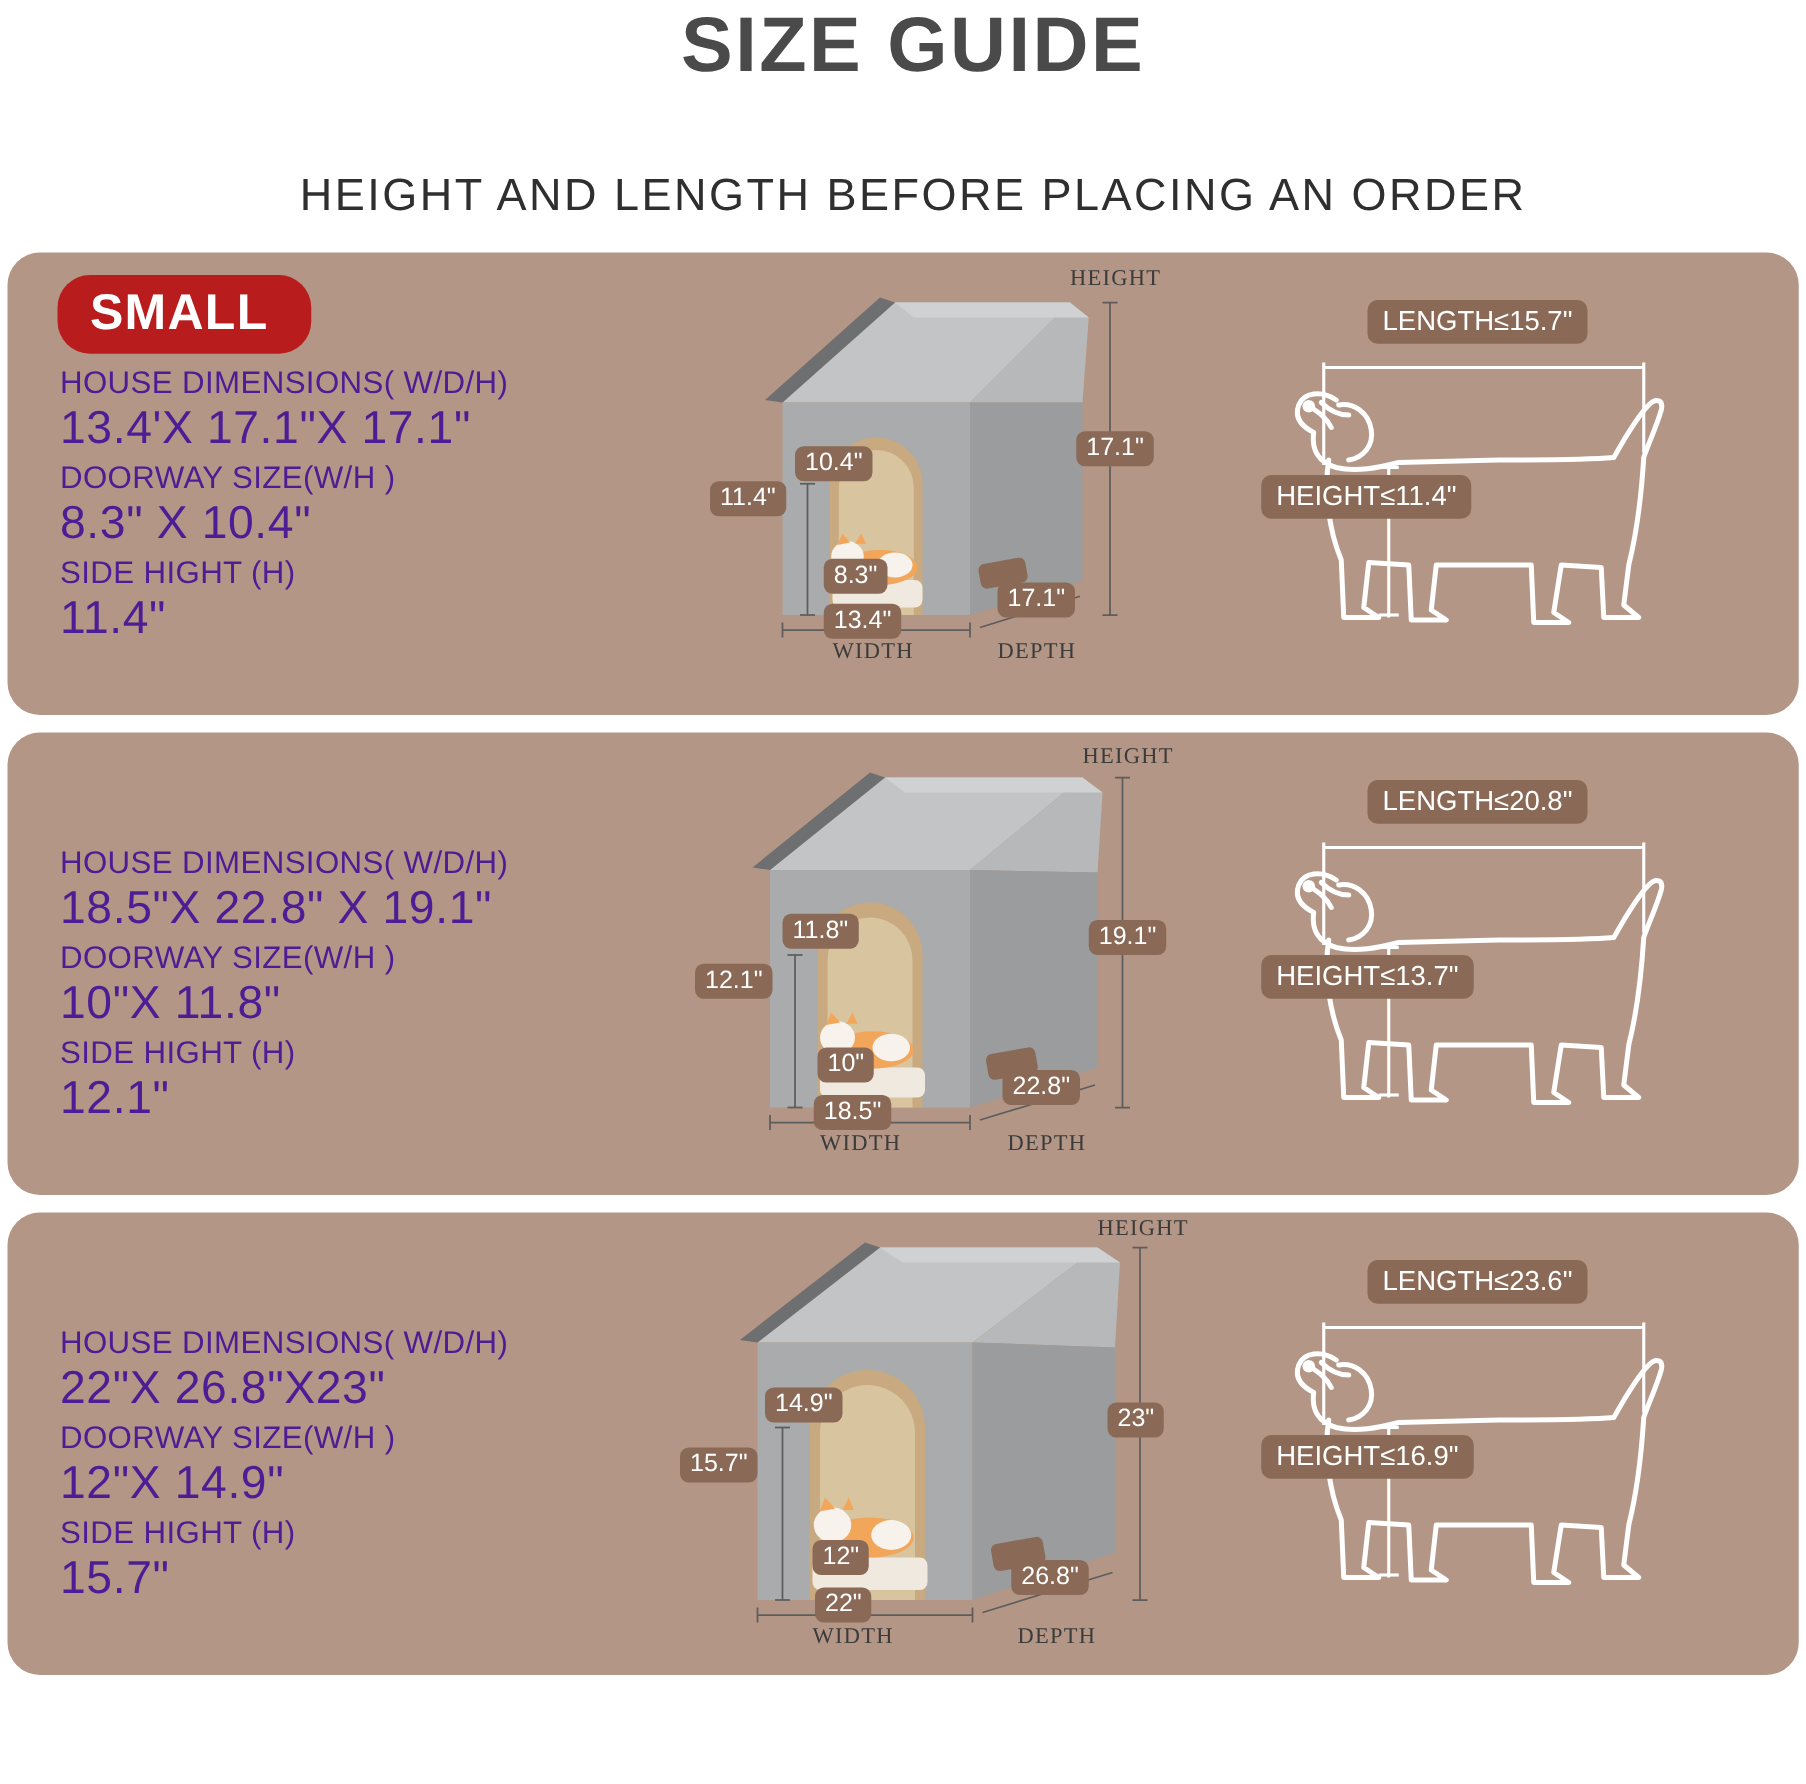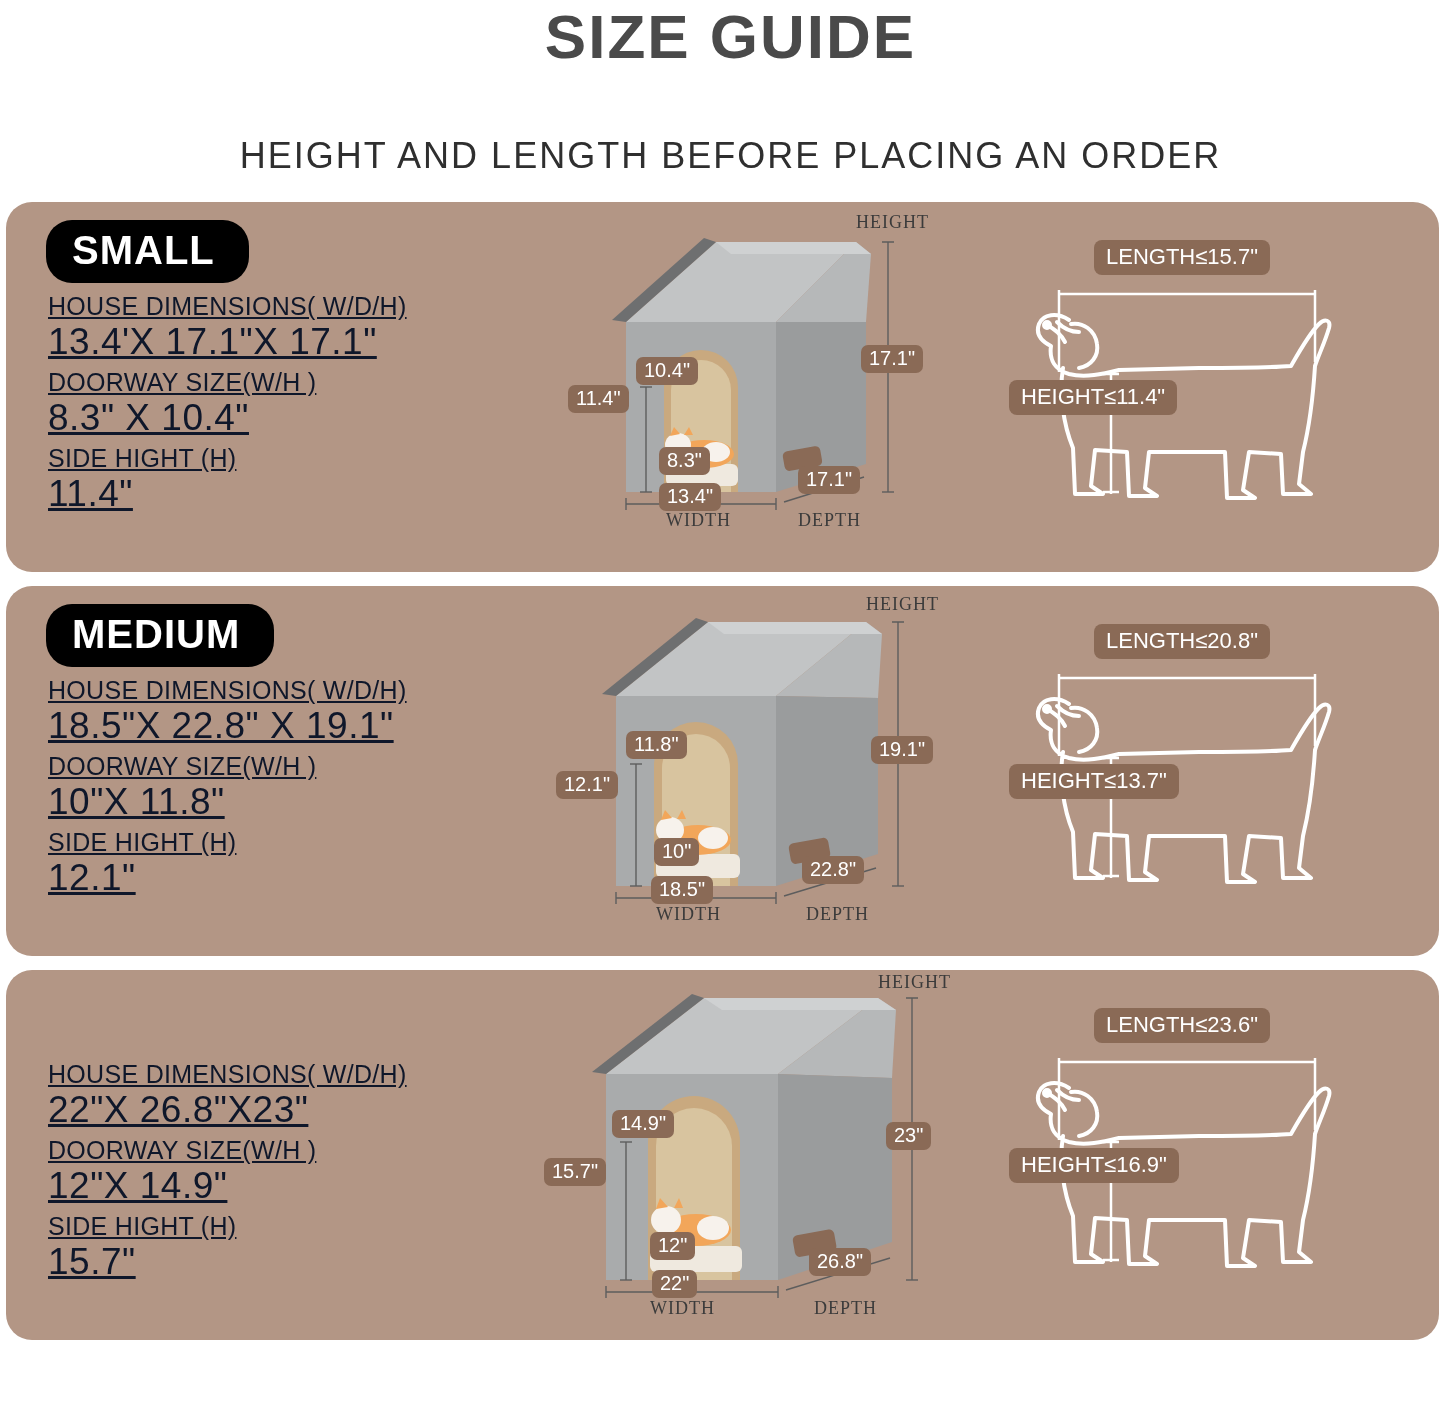--- a/index.html
+++ b/index.html
@@ -29,31 +29,30 @@
     margin:0 6px 14px 6px;
     background:#b39685;
     border-radius:26px;
     height:370px;
     overflow:hidden;
   }
   #panel-0{margin-top:22px;}
 
   .badge{
     position:absolute;left:40px;top:18px;
-    background:#000000;
+    background:#b91c1c;
     color:#ffffff;
     border-radius:26px;
     padding:8px 34px 10px 26px;
     font-size:40px;font-weight:bold;letter-spacing:1px;text-align:center;
   }
 
   .specs{
     position:absolute;left:42px;top:84px;width:470px;
-    color:#0f172a;
-    text-decoration:underline;
+    color:#4c1d95;
   }
   .spec-label{font-size:25px;letter-spacing:0.3px;margin-top:6px;}
   .spec-value{font-size:37px;letter-spacing:0.5px;margin-top:2px;line-height:1.05;}
 
   
   .house-area{position:absolute;left:520px;top:0;width:460px;height:370px;}
   .house-svg{position:absolute;left:0;top:0;}
 
   .dim{
     position:absolute;
@@ -174,21 +173,20 @@
           <line x1="104" y1="290" x2="120" y2="290"></line>
         </g>
       </svg>
       <div class="tag" style="left:95px;top:38px;">LENGTH≤15.7"</div>
       <div class="tag" style="left:10px;top:178px;">HEIGHT≤11.4"</div>
     </div>
   </div>
 
   <div class="panel" id="panel-1">
 
-    <div class="badge">MEDIUM</div>
 
     <div class="specs">
       <div class="spec-label">HOUSE DIMENSIONS( W/D/H)</div>
       <div class="spec-value">18.5"X 22.8" X 19.1"</div>
       <div class="spec-label">DOORWAY SIZE(W/H )</div>
       <div class="spec-value">10"X 11.8"</div>
       <div class="spec-label">SIDE HIGHT (H)</div>
       <div class="spec-value">12.1"</div>
     </div>
 

